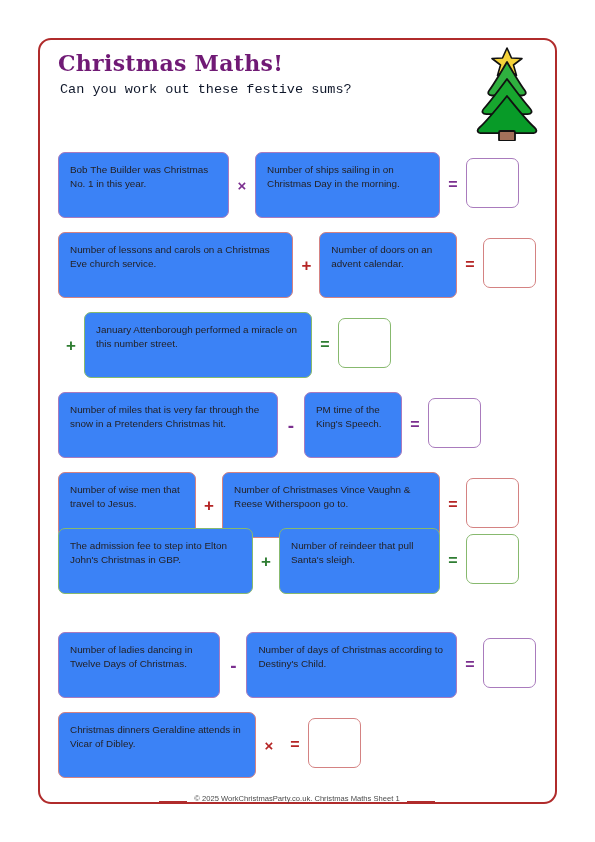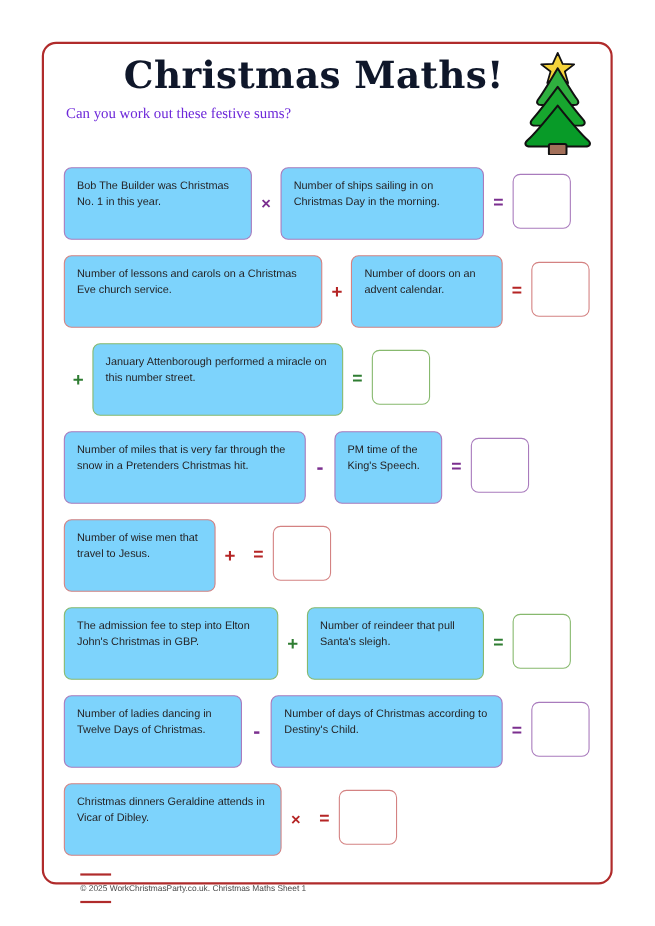--- a/index.html
+++ b/index.html
@@ -35,33 +35,32 @@
 
   
   #header {
     position: absolute;
     left: 58px;
     top: 52px;
     width: 400px;
   }
   #title {
     font-family: "DejaVu Serif", serif;
-    font-size: 34px;
+    font-size: 22px;
     font-weight: bold;
-    color: #0f172a;
+    color: #701a75;
     letter-spacing: 0.3px;
     line-height: 1.05;
     margin: 0;
     white-space: nowrap;
-    text-align: right;
   }
   #subtitle {
-    font-family: Liberation Serif, serif;
+    font-family: Liberation Mono, monospace;
     font-size: 13.5px;
-    color: #6d28d9;
+    color: #0f172a;
     margin: 7px 0 0 2px;
     white-space: nowrap;
   }
 
   
   #tree-art {
     position: absolute;
     left: 461px;
     top: 46px;
     width: 92px;
@@ -81,21 +80,21 @@
   .q-box {
     box-sizing: border-box;
     height: 66px;
     border-width: 1.4px;
     border-style: solid;
     border-radius: 7px;
     padding: 10px 11px 0 11px;
     font-size: 9.9px;
     line-height: 1.42;
     color: #231f20;
-    background: #7dd3fc;
+    background: #3b82f6;
     overflow: hidden;
   }
 
   .op {
     flex: 0 0 auto;
     width: 26px;
     height: 66px;
     display: flex;
     align-items: center;
     justify-content: center;
@@ -142,28 +141,27 @@
   .theme-red .eq { color: #b52525; }
 
   .theme-green .q-box,
   .theme-green .answer-box { border-color: #87b96e; }
   .theme-green .op,
   .theme-green .eq { color: #2f7d32; }
 
   
   #footer {
     position: absolute;
-    left: 73px;
+    left: 58px;
     top: 794px;
     width: 478px;
     display: flex;
-    align-items: flex-start;
+    align-items: flex-end;
     justify-content: center;
     gap: 7px;
-    flex-direction: column;
   }
   .rule {
     height: 2.2px;
     width: 28px;
     background: #b02b2b;
     flex: 0 0 auto;
   }
   #footer-text {
     font-size: 7.6px;
     color: #4a4a4a;
@@ -219,25 +217,26 @@
     <div class="q-box" style="width:220px">Number of miles that is very far through the snow in a Pretenders Christmas hit.</div>
     <div class="op minus">-</div>
     <div class="q-box" style="width:98px">PM time of the King's Speech.</div>
     <div class="eq">=</div>
     <div class="answer-box"></div>
   </div>
 
   <div class="sum-row theme-red" style="top:472px">
     <div class="q-box" style="width:138px">Number of wise men that travel to Jesus.</div>
     <div class="op">+</div>
-    <div class="eq">=</div>
-    <div class="answer-box"></div>
-  </div>
-
-  <div class="sum-row theme-green" style="top:552px">
+    <div class="q-box" style="width:218px">Number of Christmases Vince Vaughn &amp; Reese Witherspoon go to.</div>
+    <div class="eq">=</div>
+    <div class="answer-box"></div>
+  </div>
+
+  <div class="sum-row theme-green" style="top:528px">
     <div class="q-box" style="width:195px">The admission fee to step into Elton John's Christmas in GBP.</div>
     <div class="op">+</div>
     <div class="q-box" style="width:161px">Number of reindeer that pull Santa's sleigh.</div>
     <div class="eq">=</div>
     <div class="answer-box"></div>
   </div>
 
   <div class="sum-row theme-purple" style="top:632px">
     <div class="q-box" style="width:171px">Number of ladies dancing in Twelve Days of Christmas.</div>
     <div class="op minus">-</div>

